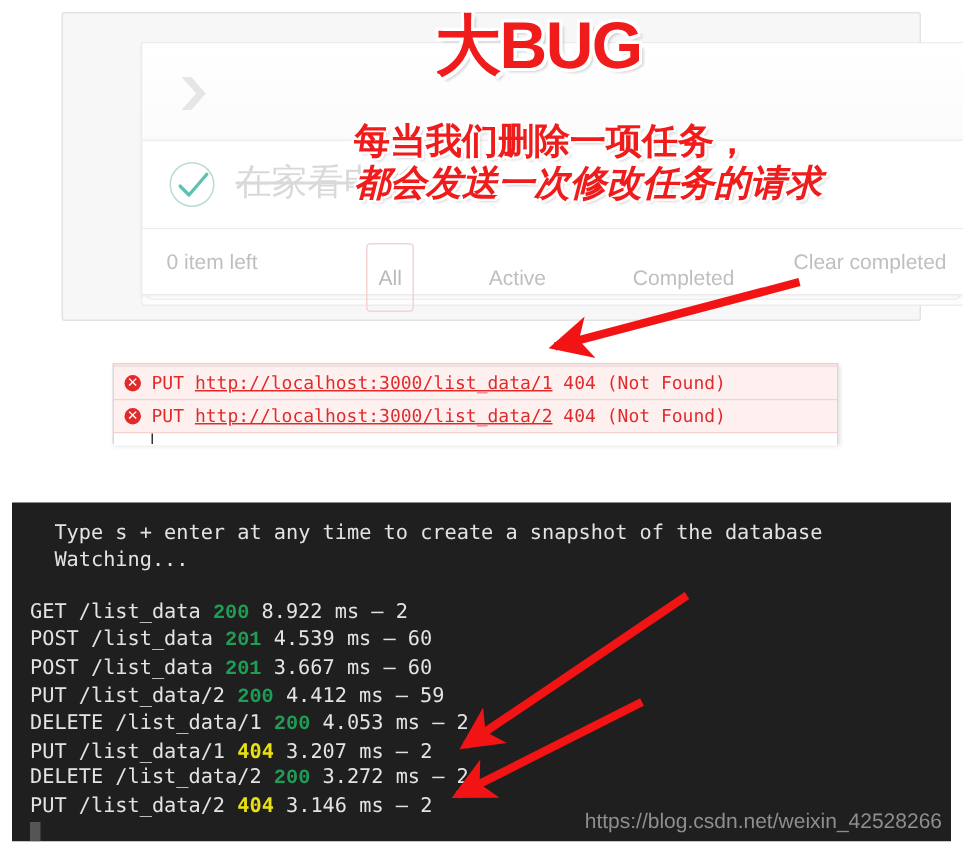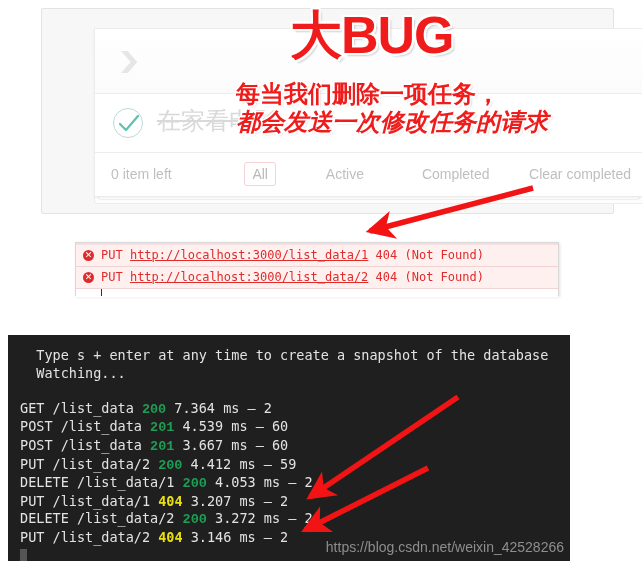--- a/index.html
+++ b/index.html
@@ -60,31 +60,31 @@
   .todo-foot{
     position:relative;height:42px;color:#bfbfbf;font-size:14px;
     background:#ffffff;
   }
   .items-left{position:absolute;left:16px;top:13px;}
   .filters{position:absolute;left:0;top:0;width:100%;text-align:center;}
   .filters ul{margin:0;padding:0;list-style:none;display:inline-block;margin-top:9px;}
   .filters li{display:inline-block;}
   .filters a{
     display:inline-block;color:#bfbfbf;text-decoration:none;
-    padding:3px 7px;margin:0 19px;border:1px solid transparent;border-radius:3px;
+    padding:14px 7px;margin:0 19px;border:1px solid transparent;border-radius:3px;
   }
   .filters a.sel{border-color:#f3d3d3;color:#b9b9b9;}
   .clear-completed{
     position:absolute;right:16px;top:13px;color:#bfbfbf;cursor:pointer;
   }
 
   
   .ann-bug{
     position:absolute;left:290px;top:9px;
-    font-size:52px;font-weight:bold;color:#f01c1c;
+    font-size:44px;font-weight:bold;color:#f01c1c;
     letter-spacing:-1px;line-height:1;
     text-shadow:2px 2px 0 #fff,-2px 2px 0 #fff,2px -2px 0 #fff,-2px -2px 0 #fff,
                 0 2px 0 #fff,0 -2px 0 #fff,2px 0 0 #fff,-2px 0 0 #fff,
                 3px 3px 2px rgba(0,0,0,.18);
     white-space:nowrap;
   }
   .ann-line{
     position:absolute;font-size:24px;font-weight:bold;color:#f01c1c;
     letter-spacing:0px;white-space:nowrap;
     text-shadow:1.5px 1.5px 0 #fff,-1.5px 1.5px 0 #fff,1.5px -1.5px 0 #fff,-1.5px -1.5px 0 #fff,
@@ -111,21 +111,21 @@
     background:#e02b2b;color:#fff;font-size:9px;line-height:11px;text-align:center;
     font-family:"Liberation Sans",sans-serif;
   }
   .err-text{position:absolute;left:25px;top:0;}
   .err-text .u{text-decoration:underline;}
   .console-tail{height:8px;background:#ffffff;position:relative;}
   .caret{position:absolute;left:25px;top:0px;width:1px;height:7px;background:#333;}
 
   
   .terminal{
-    position:absolute;left:8px;top:335px;width:562px;height:226px;
+    position:absolute;left:8px;top:335px;width:626px;height:226px;
     background:#1f1f1f;color:#d6d6d6;
     font-family:"DejaVu Sans Mono","Liberation Mono",monospace;
     font-size:13.5px;line-height:17.6px;overflow:hidden;
   }
   .term-pad{padding:12px 0 0 12px;}
   .dim{color:#9a9a9a;}
   .ok{color:#1f9d55;font-weight:bold;font-family:Liberation Mono, monospace;}
   .warn{color:#e8e014;font-weight:bold;}
   .ln{white-space:pre;color:#e3e3e3;}
   .blank{height:17.6px;}
@@ -217,21 +217,21 @@
       <div class="caret"></div>
     </div>
   </div>
 
   <div class="terminal">
     <div class="term-pad">
       <div class="ln dim">  Type s + enter at any time to create a snapshot of the database</div>
       <div class="ln dim">  Watching...</div>
       <div class="blank"></div>
       <div id="term-reqs">
-          <div class="ln"><span>GET /list_data </span><span class="ok">200</span><span> 7.364 ms – 2</span></div>
+          <div class="ln"><span>GET /list_data </span><span class="ok">200</span><span> 8.922 ms – 2</span></div>
           <div class="ln"><span>POST /list_data </span><span class="ok">201</span><span> 4.539 ms – 60</span></div>
           <div class="ln"><span>POST /list_data </span><span class="ok">201</span><span> 3.667 ms – 60</span></div>
           <div class="ln"><span>PUT /list_data/2 </span><span class="ok">200</span><span> 4.412 ms – 59</span></div>
           <div class="ln"><span>DELETE /list_data/1 </span><span class="ok">200</span><span> 4.053 ms – 2</span></div>
           <div class="ln"><span>PUT /list_data/1 </span><span class="warn">404</span><span> 3.207 ms – 2</span></div>
           <div class="ln"><span>DELETE /list_data/2 </span><span class="ok">200</span><span> 3.272 ms – 2</span></div>
           <div class="ln"><span>PUT /list_data/2 </span><span class="warn">404</span><span> 3.146 ms – 2</span></div>
         </div>
       <div class="ln"><span class="cursor"></span></div>
     </div>

